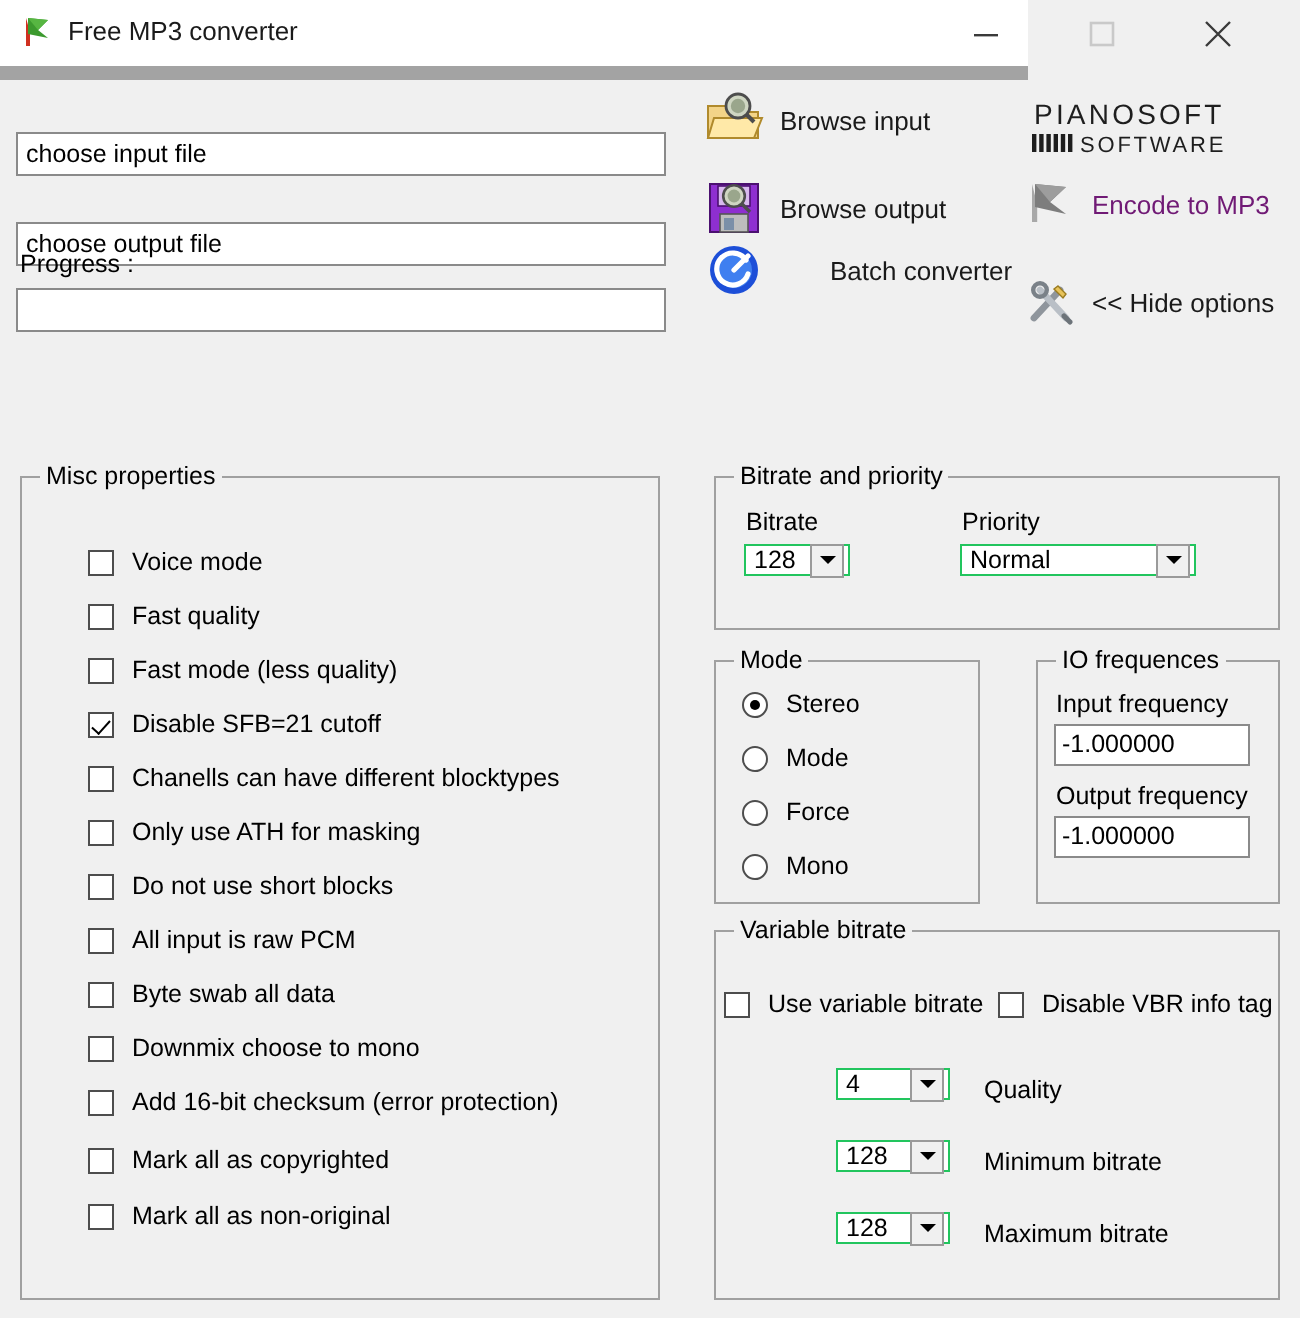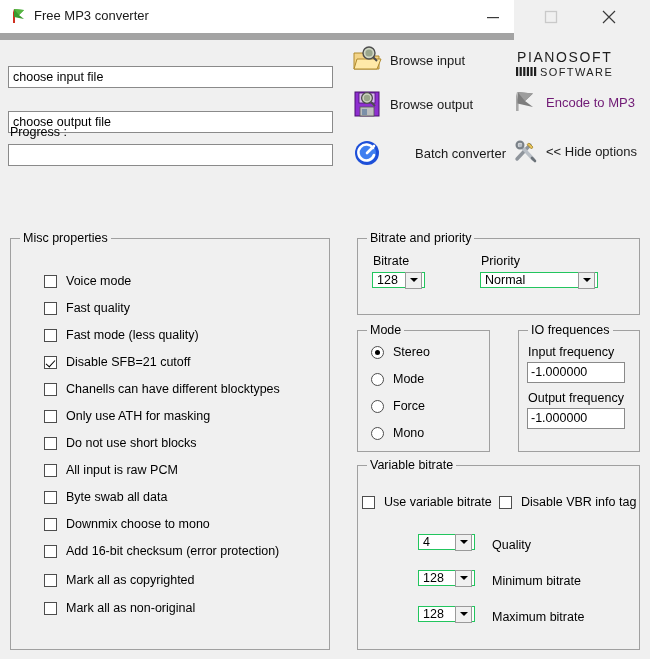--- a/index.html
+++ b/index.html
@@ -61,21 +61,21 @@
   .actionrow{
     position:absolute;display:flex;align-items:center;gap:8px;
     white-space:nowrap;
   }
   .actionrow .lbl{font-size:13px;color:#1a1a1a;}
   .actionrow.disabled .lbl{color:#701a75;}
   .ico{width:30px;height:30px;display:block;flex:0 0 30px;}
 
   #act-browse-input{left:352px;top:45px;}
   #act-browse-output{left:352px;top:89px;justify-content:space-between;}
-  #act-batch{left:352px;top:138px;gap:33px;}
+  #act-batch{left:352px;top:120px;gap:33px;}
   #act-encode{left:512px;top:89px;}
   #act-hide{left:512px;top:138px;}
   #act-encode .ico, #act-hide .ico{width:26px;height:26px;flex:0 0 26px;}
 
   
   #logo{position:absolute;left:513px;top:48px;width:128px;height:32px;}
 
   
   .group{
     position:absolute;

